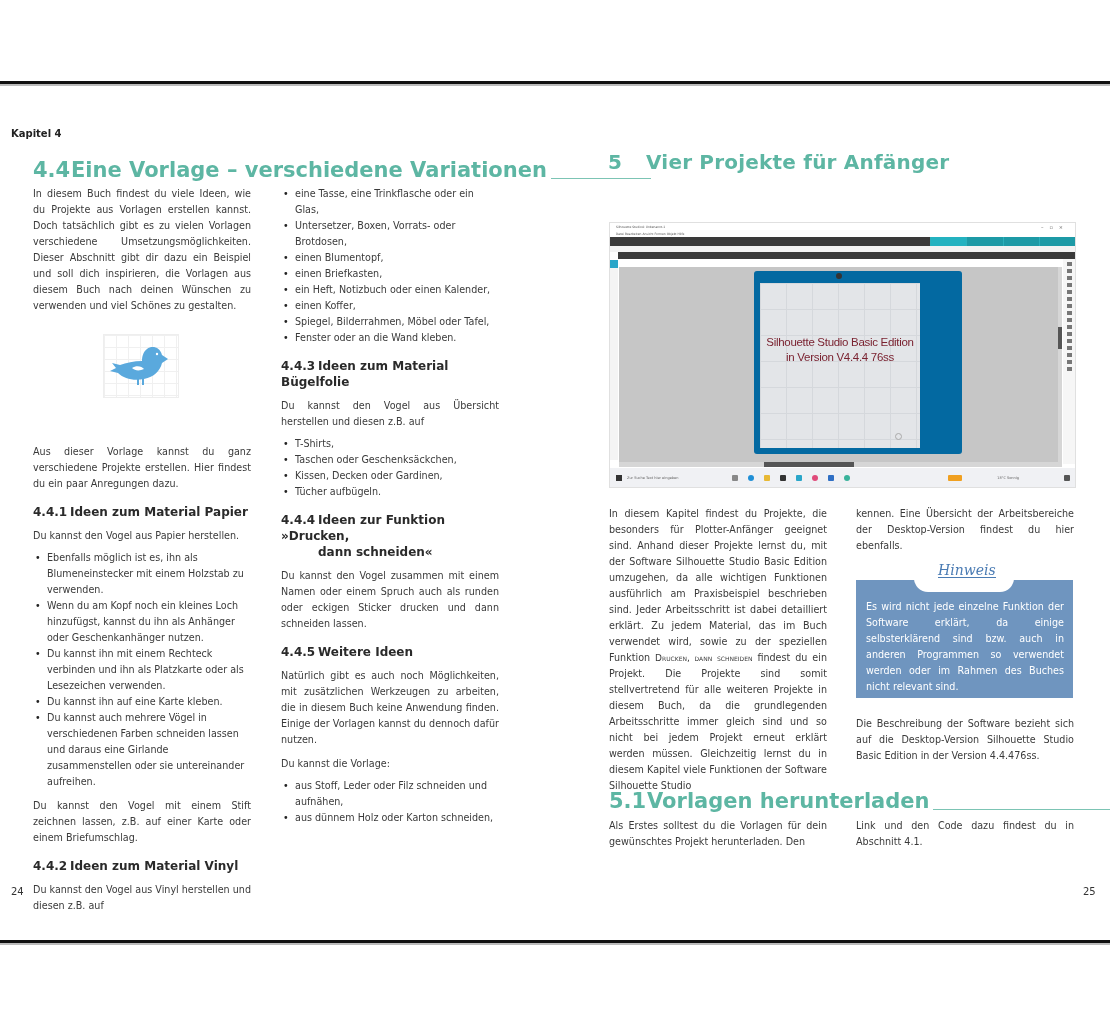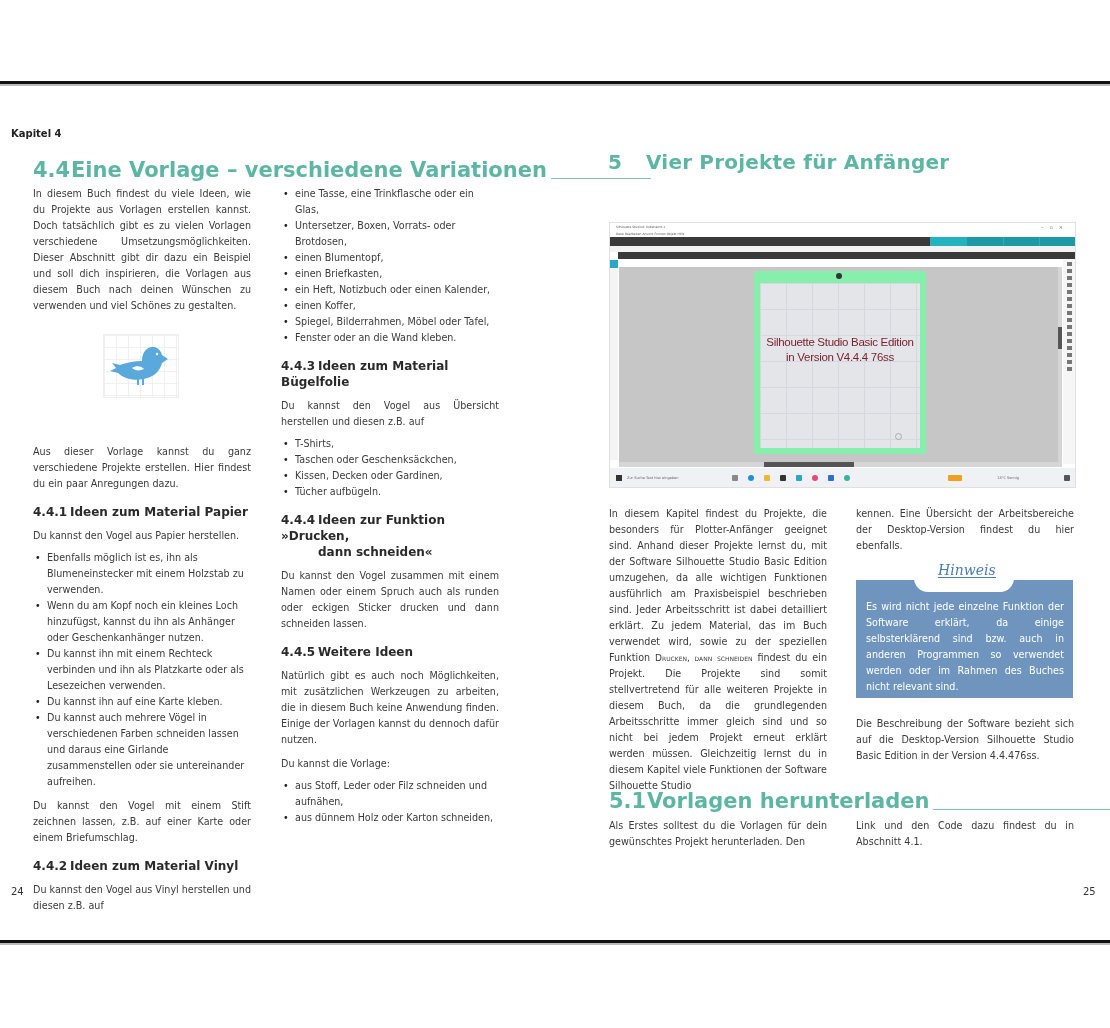--- a/index.html
+++ b/index.html
@@ -40,21 +40,21 @@
   .shot .menubar { height:6px; font-size:3px; color:#555; padding-left:6px; line-height:6px; }
   .shot .toolbar { height:9px; background:#3a3a3a; position:relative; }
   .shot .toolbar .tabs { position:absolute; right:0; top:0; height:9px; width:145px; background:#1d9aa6; display:flex; }
   .shot .toolbar .tabs span { flex:1; border-left:1px solid #2bb0bb; }
   .shot .toolbar .tabs span:first-child { background:#23b2c0; }
   .shot .optbar { height:6px; background:#f3f3f3; }
   .shot .tabstrip { height:7px; background:#3a3a3a; margin-left:8px; }
   .shot .left-tools { position:absolute; left:0; top:37px; width:8px; height:200px; background:#f4f4f4; }
   .shot .left-tools .sel { width:8px; height:8px; background:#2aa6c9; }
   .shot .canvas { position:absolute; left:9px; top:44px; width:443px; height:195px; background:#c6c6c6; }
-  .shot .mat { position:absolute; left:135px; top:4px; width:172px; height:183px; background:#86efac; border-radius:3px; }
+  .shot .mat { position:absolute; left:135px; top:4px; width:208px; height:183px; background:#0369a1; border-radius:3px; }
   .shot .mat .sheet { position:absolute; left:6px; top:12px; width:160px; height:165px; background:#e3e5e8;
     background-image: linear-gradient(#d5d8dc 1px, transparent 1px), linear-gradient(90deg,#d5d8dc 1px, transparent 1px);
     background-size: 26px 26px; }
   .shot .mat .knob { position:absolute; left:82px; top:2px; width:6px; height:6px; background:#333; border-radius:50%; }
   .shot .sheet .label { position:absolute; left:0; right:0; top:52px; text-align:center; font-family:"Liberation Sans", sans-serif;
     font-size:11.5px; color:#7a2230; line-height:15px; letter-spacing:-0.3px; }
   .shot .sheet .corner { position:absolute; right:18px; bottom:8px; width:5px; height:5px; border:1px solid #aaa; border-radius:50%; }
   .shot .right-tools { position:absolute; right:0; top:36px; width:12px; height:205px; background:#f6f6f6; }
   .shot .right-tools i { display:block; width:5px; height:4px; background:#777; margin:3px auto 0; }
   .shot .vscroll { position:absolute; right:13px; top:44px; width:4px; height:195px; background:#d6d6d6; }

